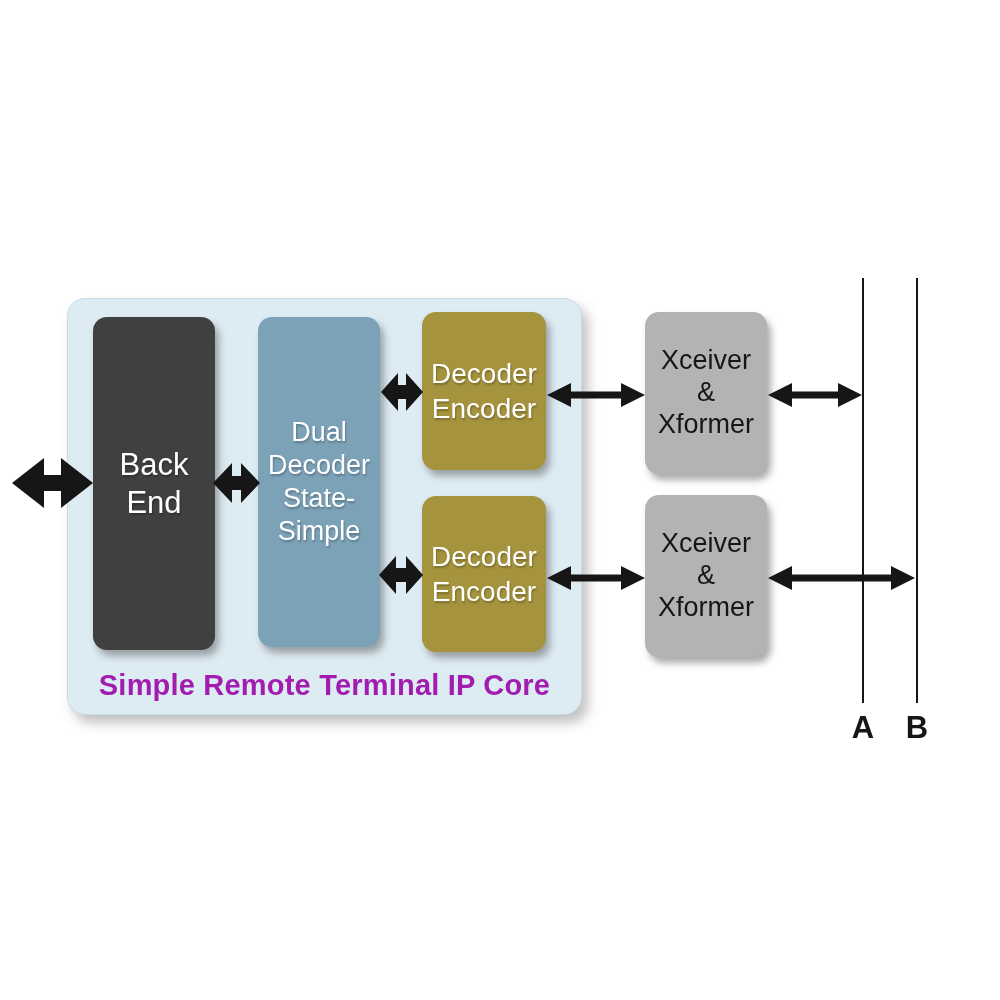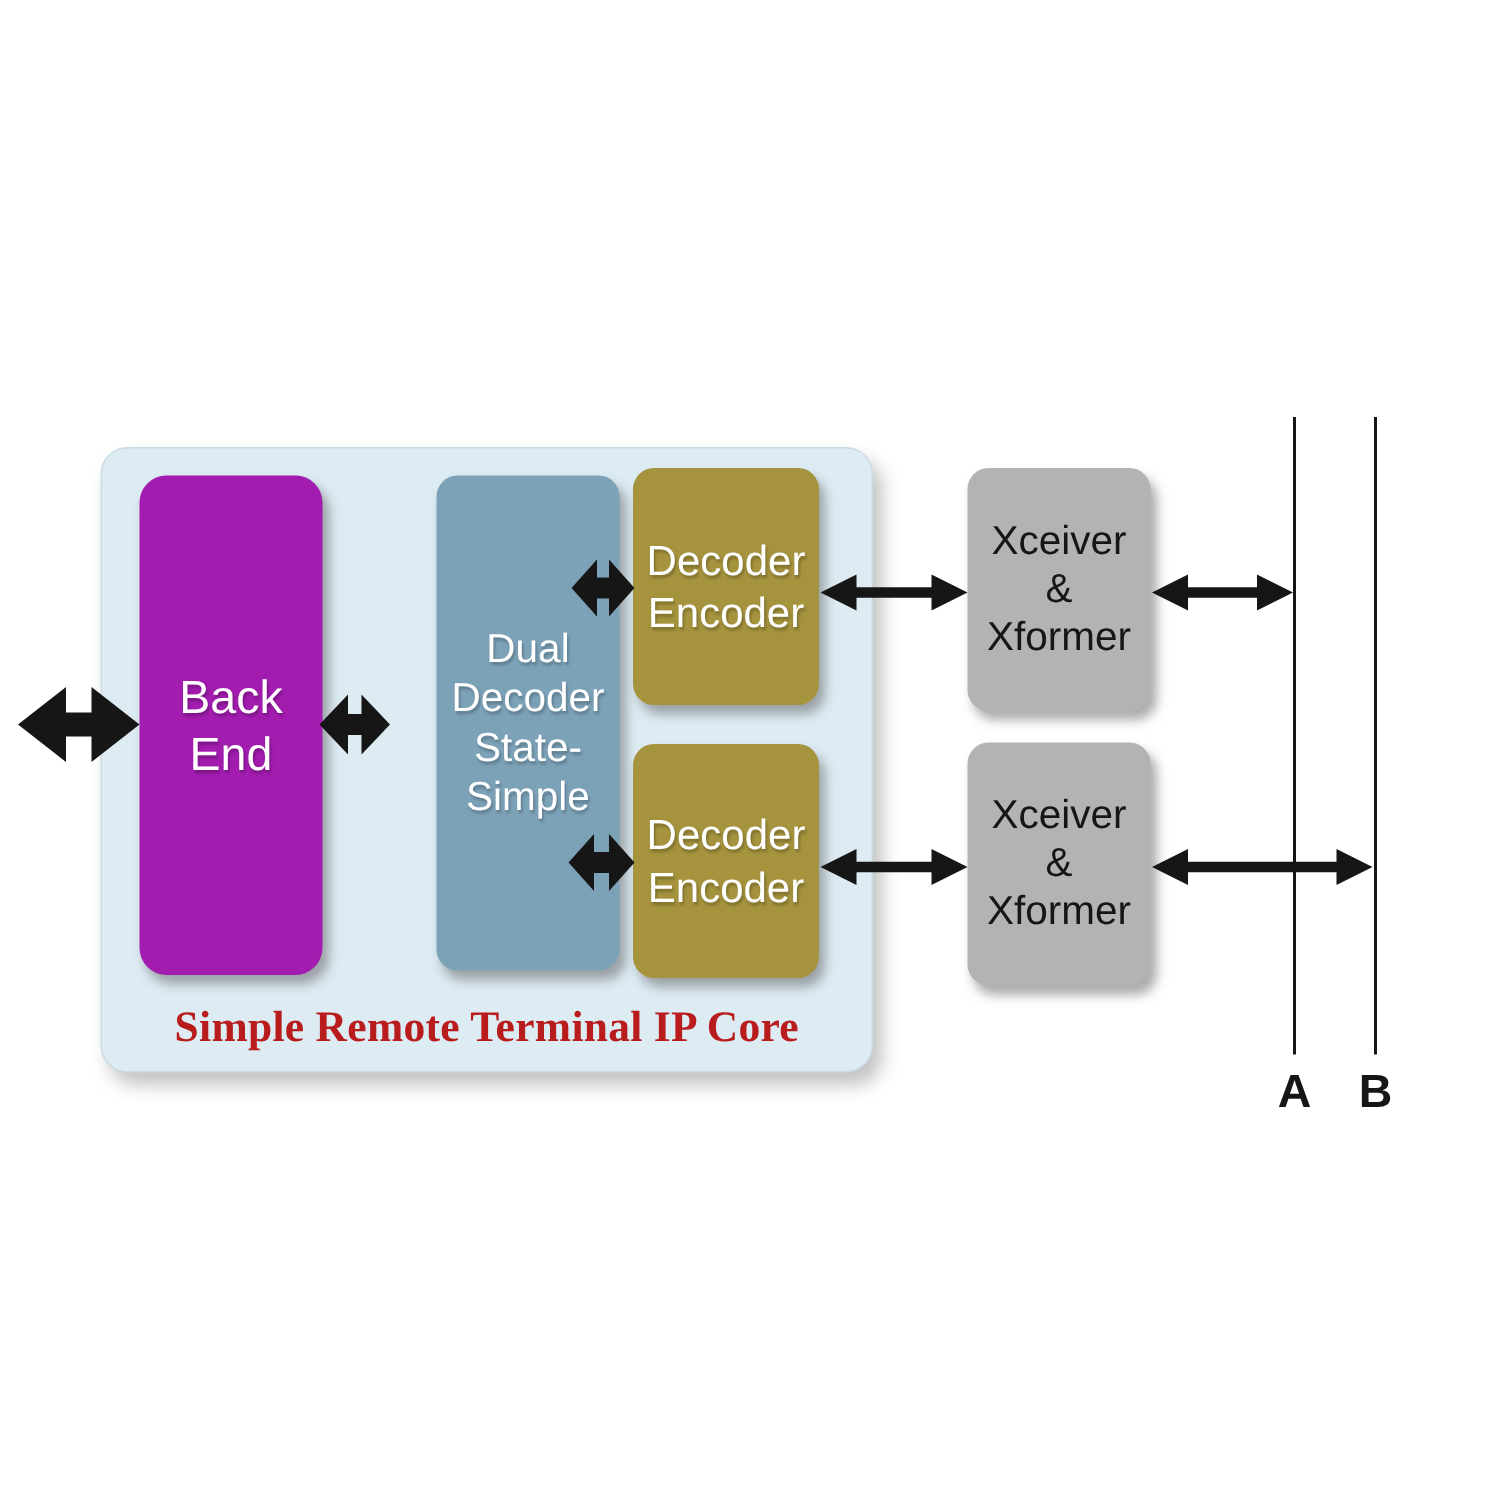--- a/index.html
+++ b/index.html
@@ -33,21 +33,21 @@
     display: flex;
     flex-direction: column;
     align-items: center;
     justify-content: center;
     font-weight: 400;
     text-align: center;
     box-shadow: 4px 6px 7px rgba(90,90,90,0.5);
   }
   .block.light-text { text-shadow: 1px 2px 2px rgba(0,0,0,0.25); }
   .blk-back-end   { left: 93px;  top: 317px; width: 122px; height: 333px; font-size: 31px; line-height: 1.22; }
-  .blk-state      { left: 258px; top: 317px; width: 122px; height: 330px; font-size: 27px; line-height: 1.22; margin-left: 33px; }
+  .blk-state      { left: 258px; top: 317px; width: 122px; height: 330px; font-size: 27px; line-height: 1.22; }
   .blk-dec-top    { left: 422px; top: 312px; width: 124px; height: 158px; font-size: 28px; line-height: 1.25; }
   .blk-dec-bot    { left: 422px; top: 496px; width: 124px; height: 156px; font-size: 28px; line-height: 1.25; }
   .blk-xcv-top    { left: 645px; top: 312px; width: 122px; height: 162px; font-size: 27px; line-height: 1.18; }
   .blk-xcv-bot    { left: 645px; top: 495px; width: 122px; height: 162px; font-size: 27px; line-height: 1.18; }
   .overlay {
     position: absolute;
     left: 0; top: 0;
     width: 1000px; height: 1000px;
   }
   .bus-label {
@@ -60,24 +60,24 @@
   }
   .bus-label-a { left: 841px; }
   .bus-label-b { left: 895px; }
 </style>
 </head>
 <body>
 
 <div class="canvas">
 
   <div class="container" style="background-color: rgb(221, 235, 243);">
-    <div class="core-label" style="color: #b91c1c; font-family: Liberation Serif, serif;">Simple Remote Terminal IP Core</div>
+    <div class="core-label" style="color: #a21caf;">Simple Remote Terminal IP Core</div>
   </div>
 
-  <div class="block light-text blk-back-end" style="color: rgb(255, 255, 255); background-color: #a21caf; border-radius: 18px;">
+  <div class="block light-text blk-back-end" style="color: rgb(255, 255, 255); background-color: #404040;">
     <span>Back</span>
     <span>End</span>
   </div>
 
   <div class="block light-text blk-state" style="color: rgb(255, 255, 255); background-color: rgb(124, 162, 184);">
     <span>Dual</span>
     <span>Decoder</span>
     <span>State-</span>
     <span>Simple</span>
   </div>

